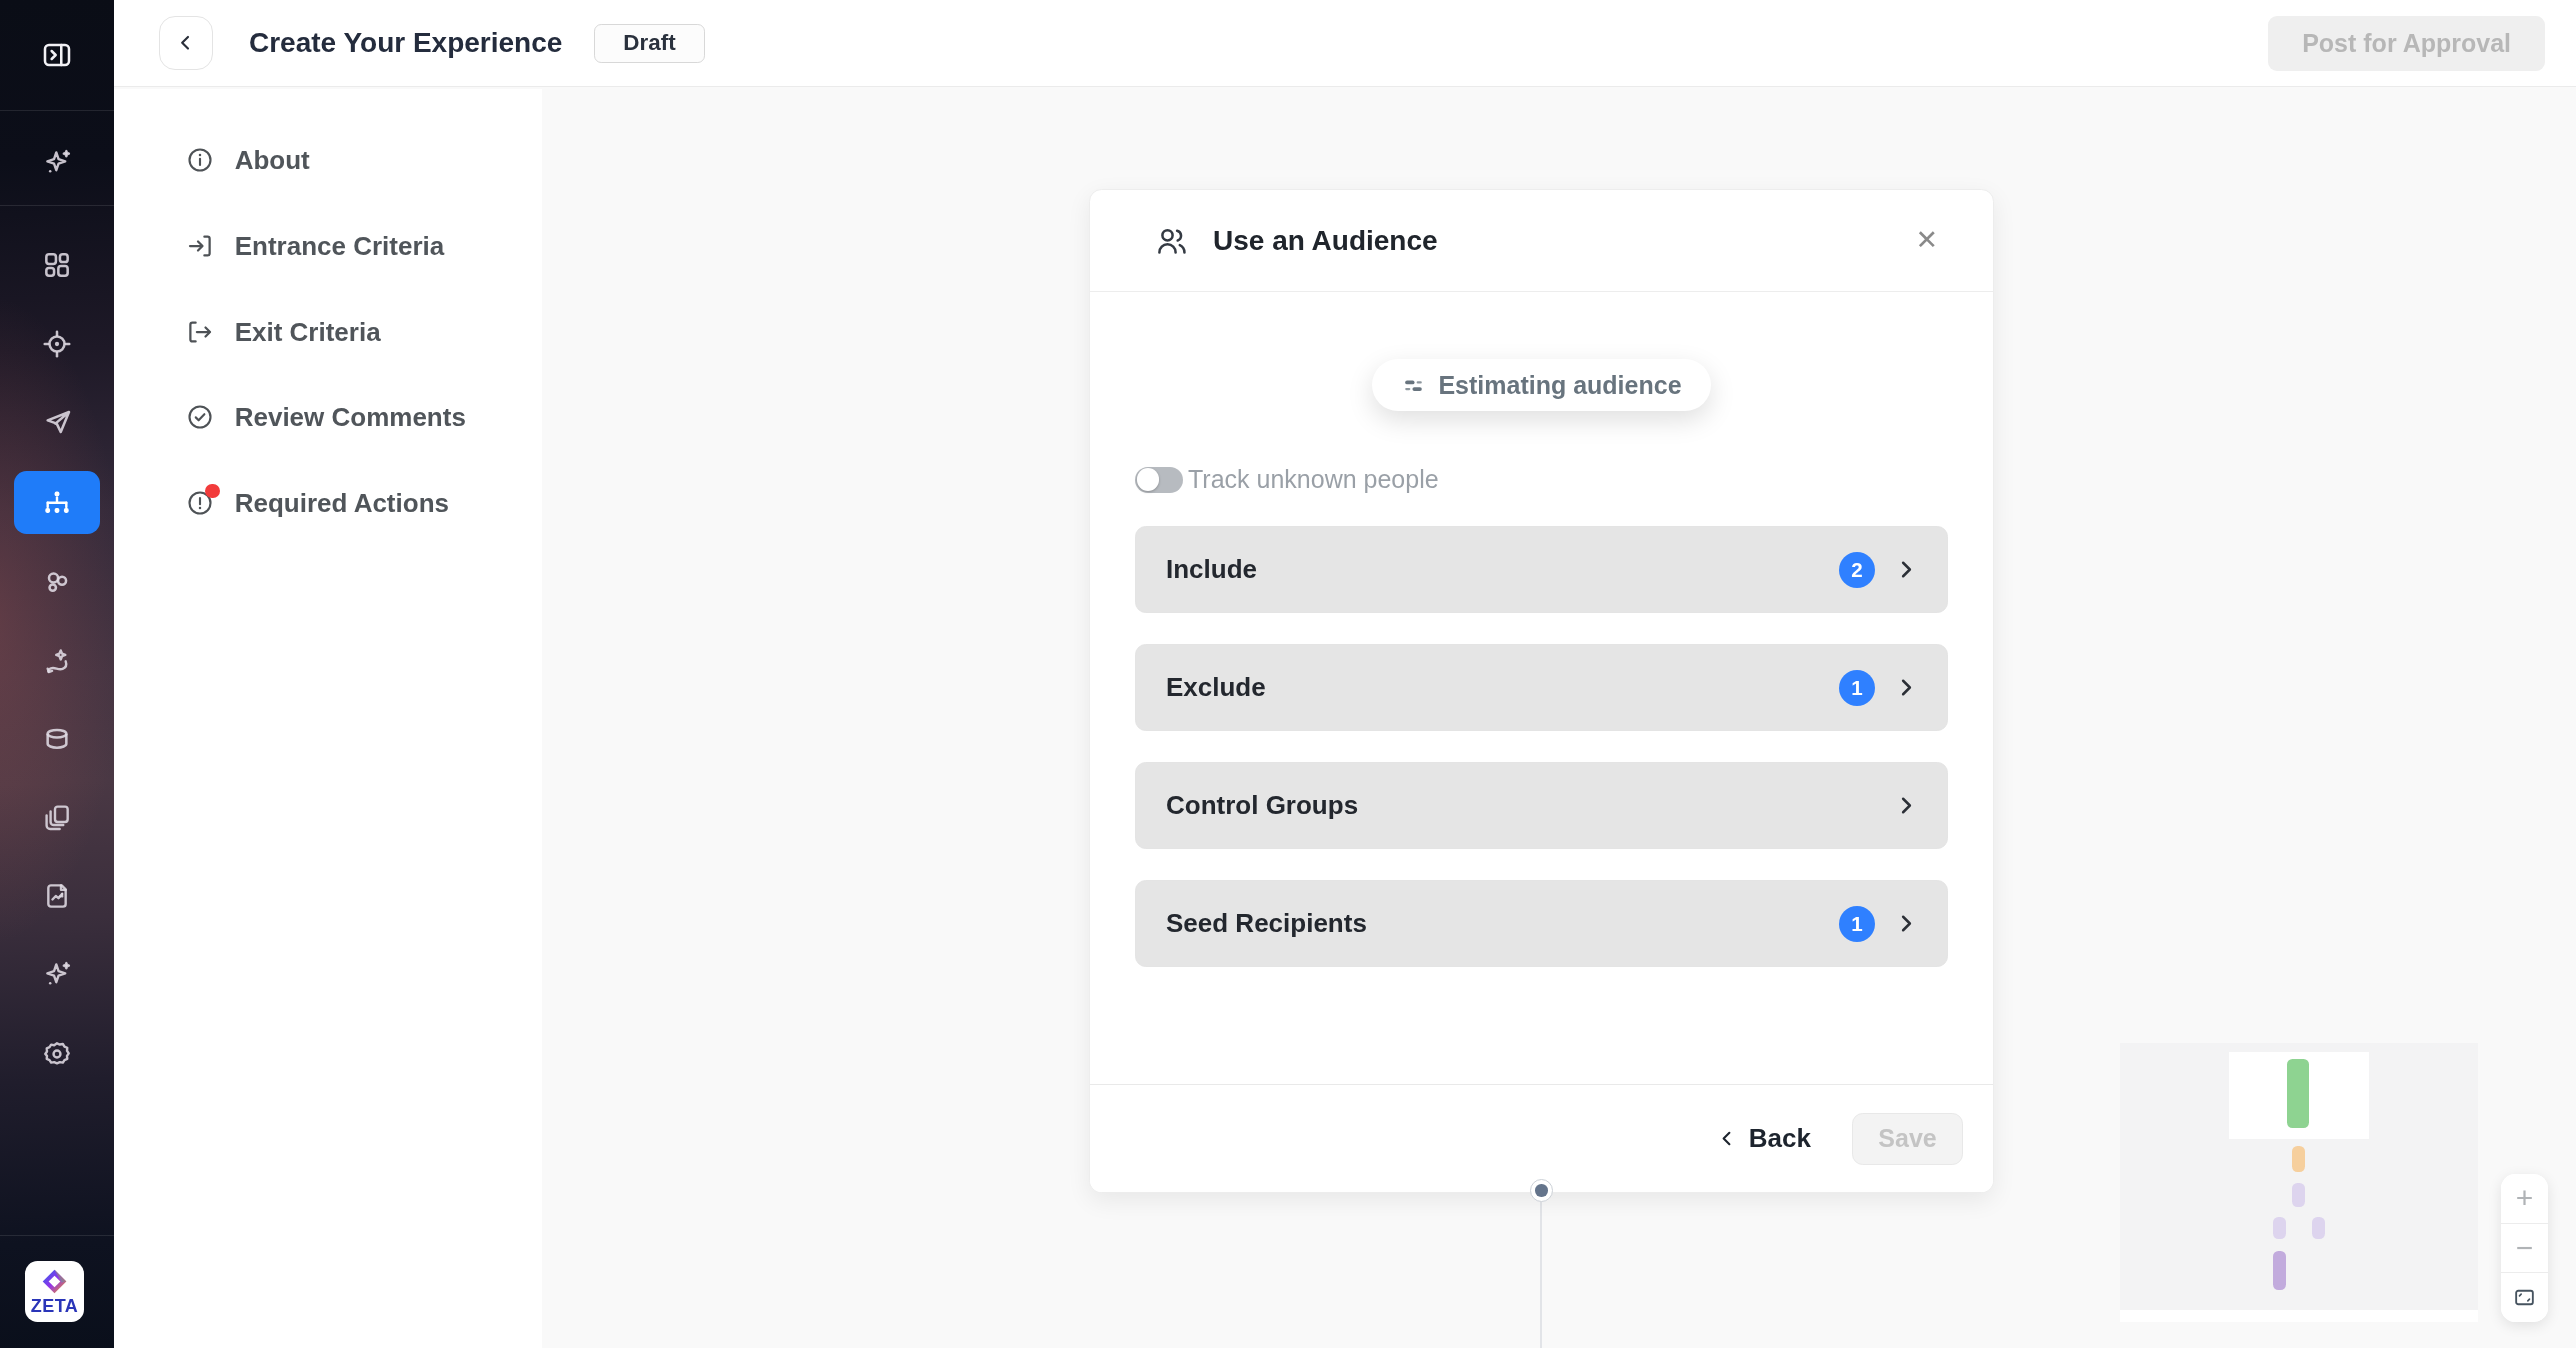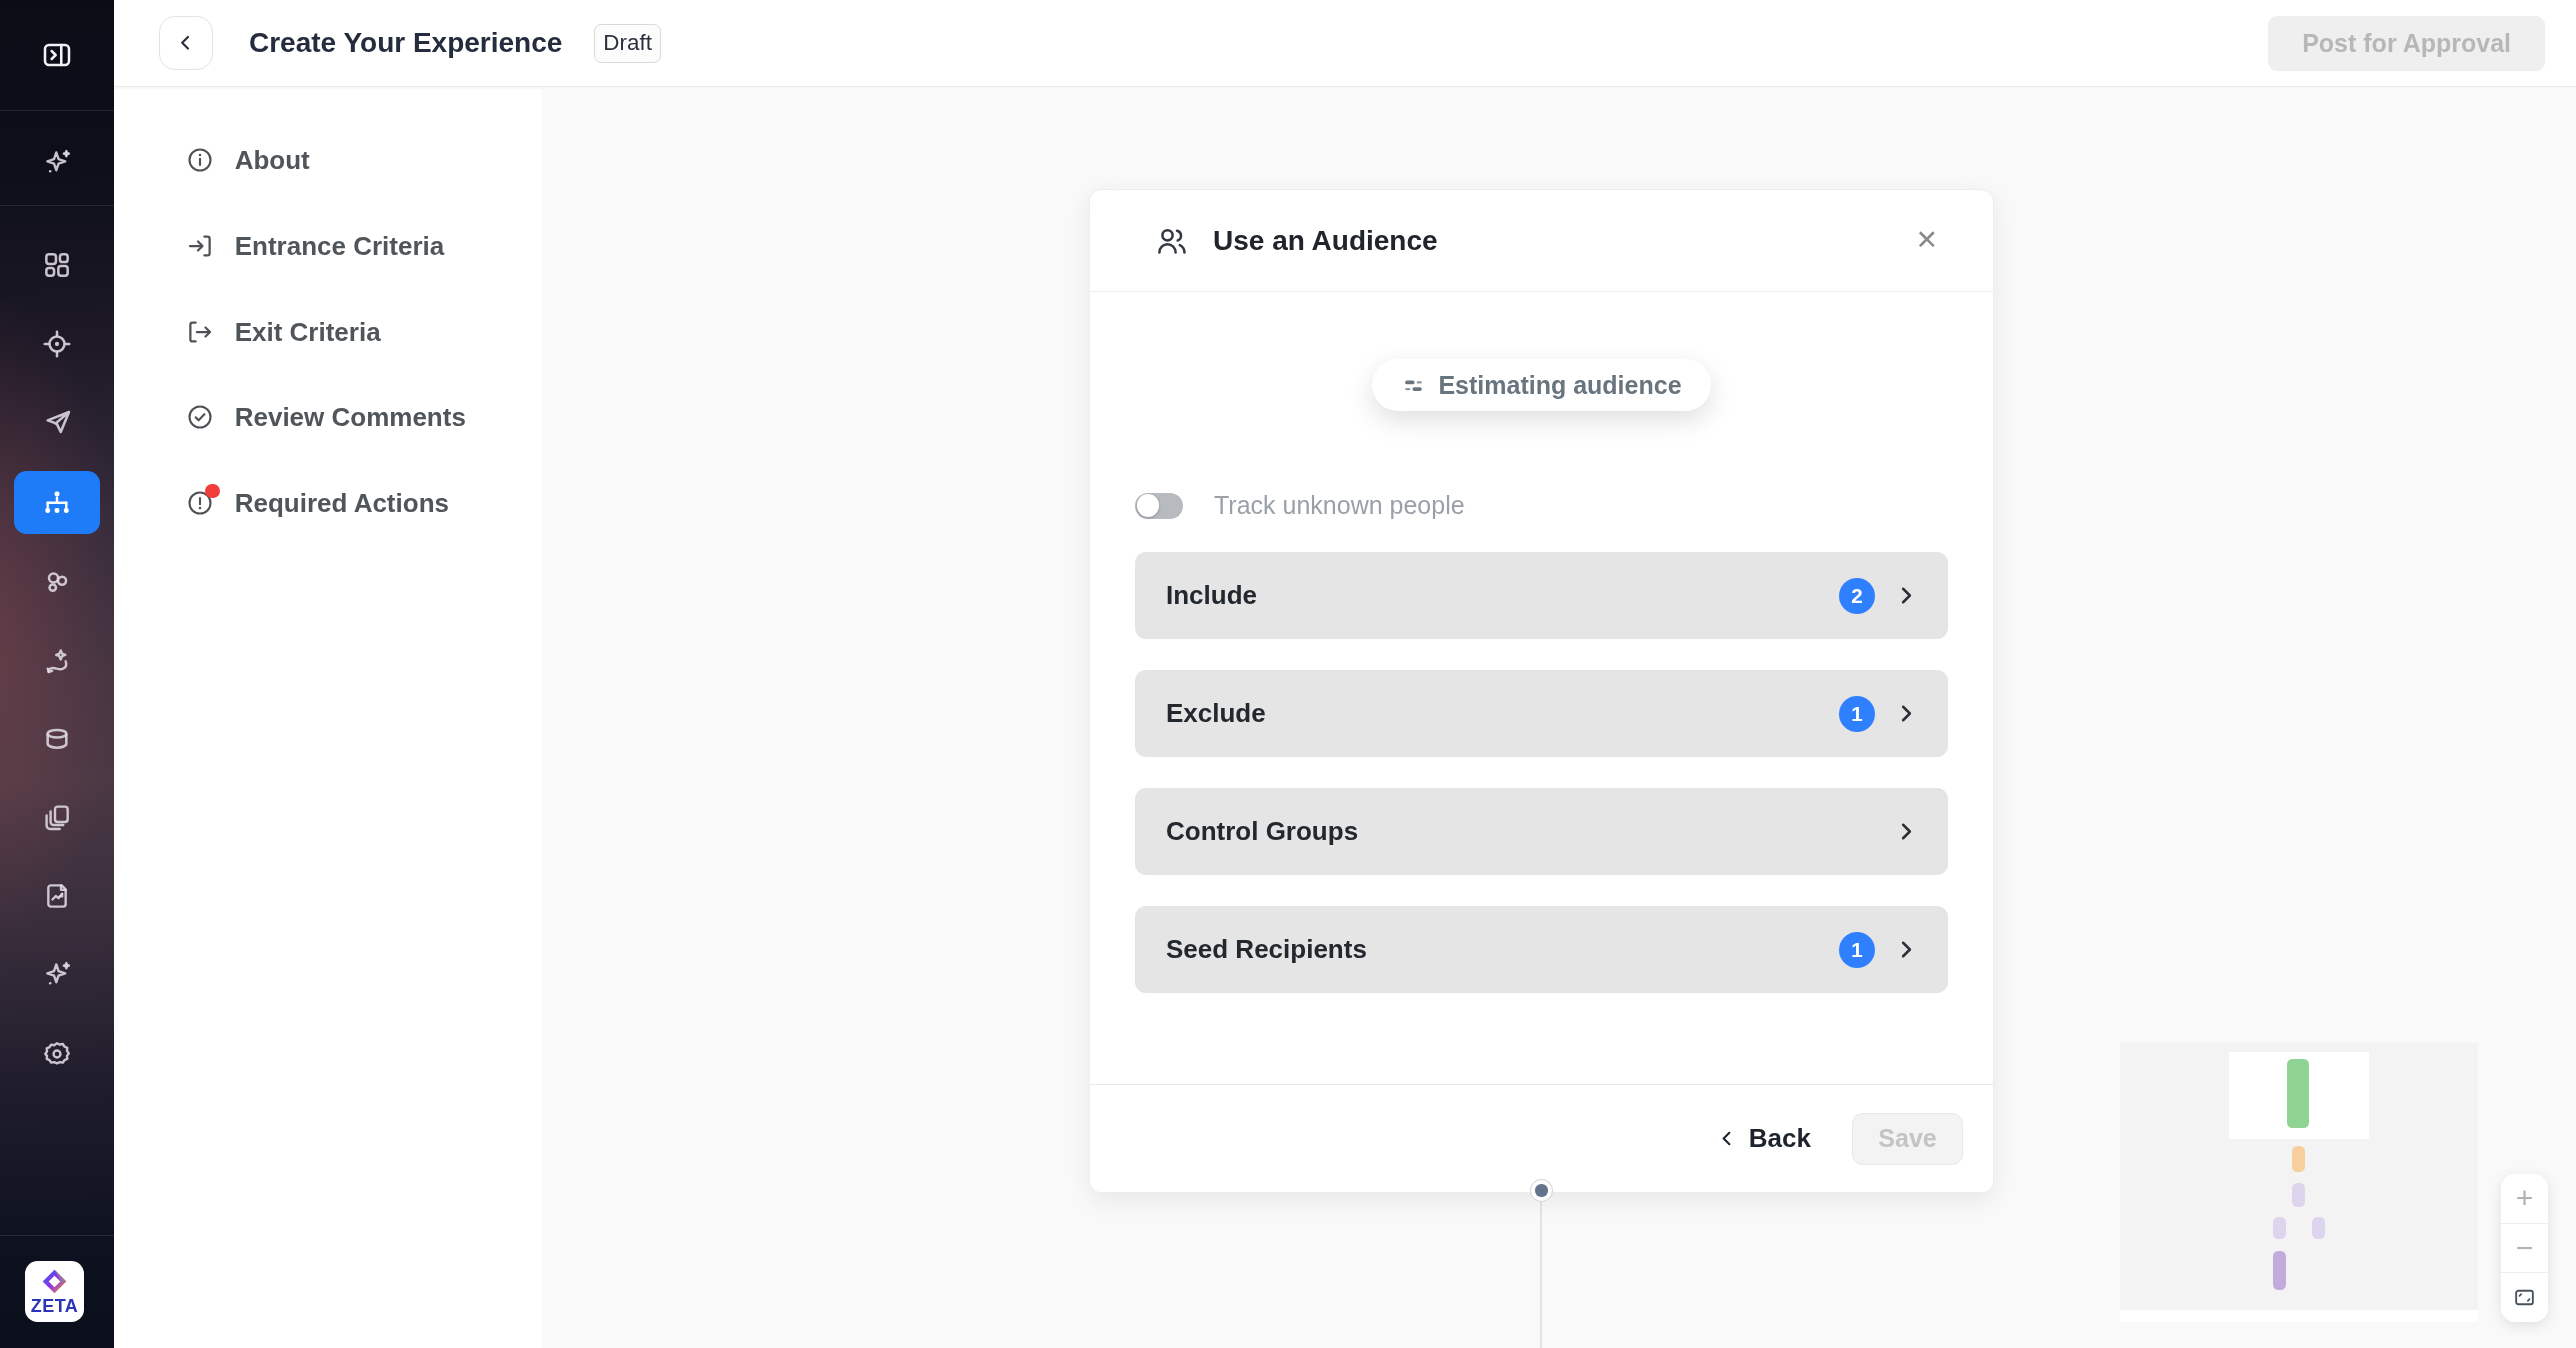--- a/index.html
+++ b/index.html
@@ -48,23 +48,23 @@
     background:#fff; border-bottom:1.8px solid #ebebeb; z-index:10;
     display:flex; align-items:center;
   }
   .back-btn {
     margin-left:45px; width:54px; height:54px; border-radius:16px;
     background:#fff; border:1.8px solid #e4e4e4; cursor:pointer;
     display:flex; align-items:center; justify-content:center; color:#2a2f3a;
   }
   .page-title { margin-left:36px; font-size:28px; font-weight:700; color:#242c3d; }
   .status-badge {
-    margin-left:32px; height:39px; padding:0 8px; border-radius:7.2px;
+    margin-left:32px; height:39px; padding:0 28px; border-radius:7.2px;
     background:#fcfcfc; border:1.8px solid #d8d8d8;
-    display:flex; align-items:center; font-size:22.4px; font-weight:400; color:#2a313d;
+    display:flex; align-items:center; font-size:22.4px; font-weight:700; color:#2a313d;
   }
   .post-btn {
     margin-left:auto; margin-right:31px; height:55px; padding:0 34px;
     border:none; border-radius:9px; background:#efefef;
     font-family:inherit; font-size:25px; font-weight:600; color:#b7b7b7; cursor:not-allowed;
   }
 
   
   .subbar {
     position:absolute; left:114px; top:89px; bottom:0; width:428px;
@@ -113,21 +113,21 @@
   .estimating-pill {
     display:inline-flex; align-items:center; gap:12px; height:52px; padding:0 29px;
     background:#fff; border:none; border-radius:894px; cursor:default;
     box-shadow:0 9px 27px rgba(0,0,0,0.13);
     font-family:inherit; font-size:25px; font-weight:600; color:#68747e;
   }
   .notify-row {
     margin-top:36px; display:flex; justify-content:center; align-items:center; gap:12.5px;
     font-size:24px; font-weight:500; color:#3b424d; cursor:pointer;
   }
-  .toggle-row { margin-top:80px; display:flex; align-items:center; gap:31px; }
+  .toggle-row { margin-top:54px; display:flex; align-items:center; gap:5px; }
   .toggle {
     position:relative; width:48px; height:26px; border-radius:894px;
     background:#b7bbc0; cursor:pointer; flex:none;
   }
   .toggle::after {
     content:""; position:absolute; left:1.8px; top:1.8px; width:22.4px; height:22.4px;
     border-radius:50%; background:#fff; box-shadow:0 0.9px 2.7px rgba(0,0,0,0.25);
   }
   .toggle-label { font-size:25px; color:#9aa0a7; }
   .rows { margin-top:32px; }

